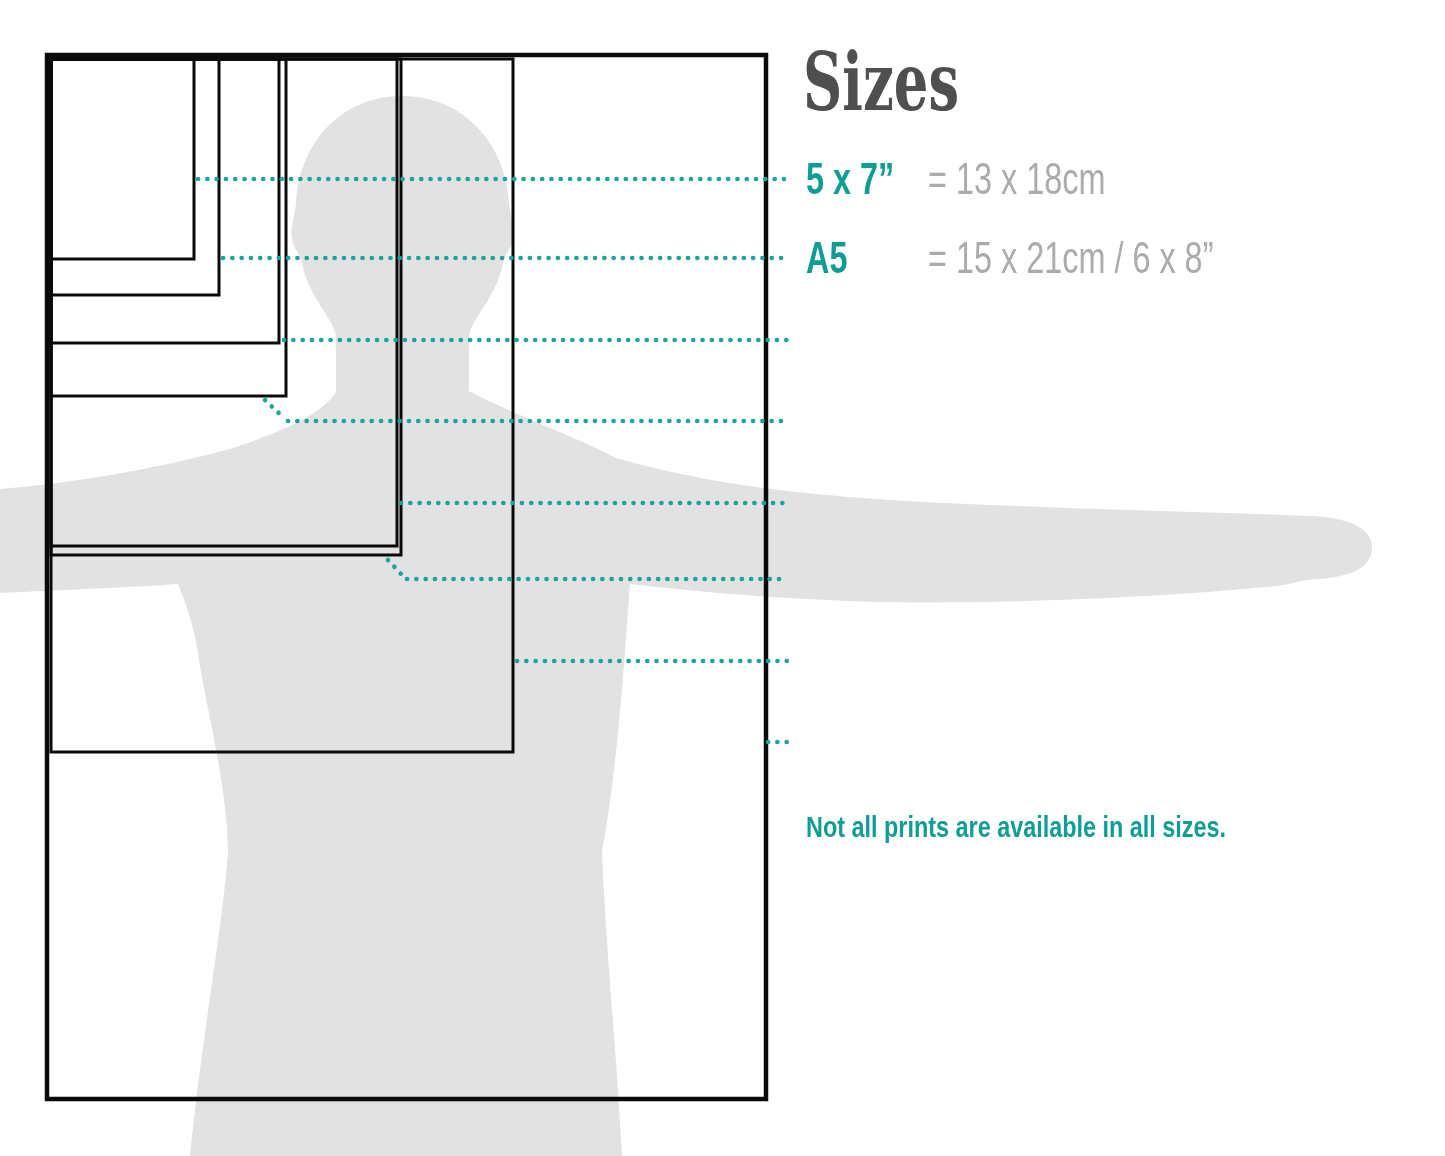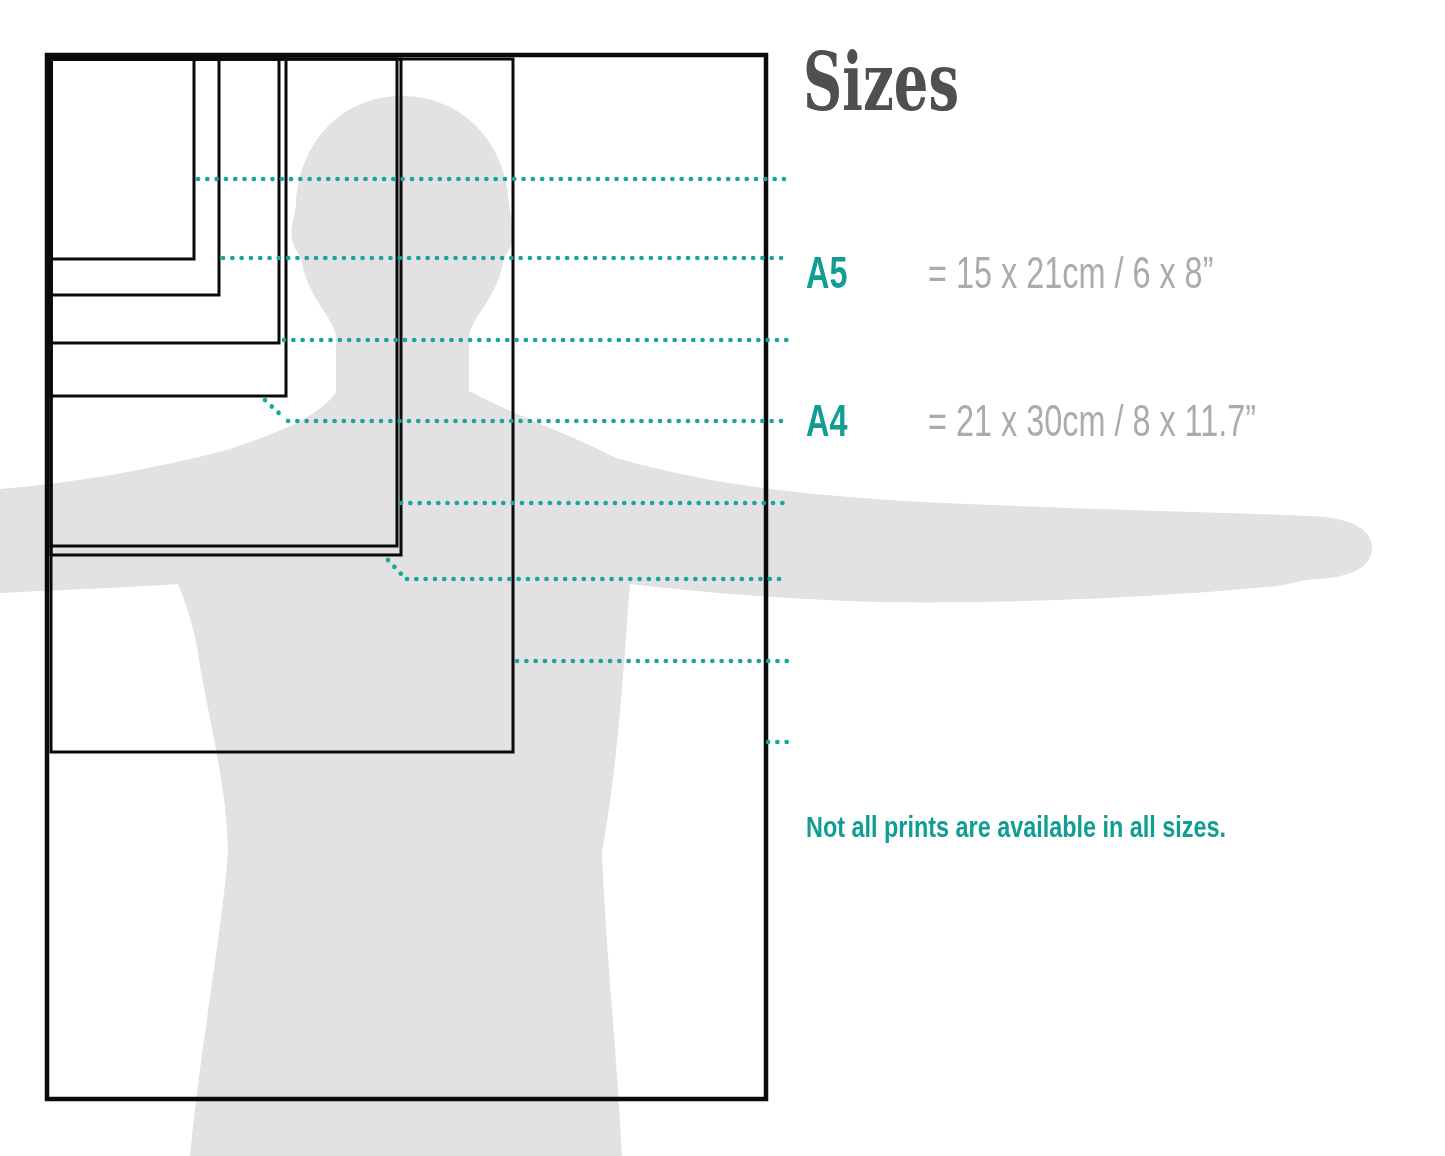--- a/index.html
+++ b/index.html
@@ -114,24 +114,24 @@
       <line x1="401" y1="503" x2="788" y2="503"></line>
       <line x1="388" y1="560" x2="403" y2="576"></line>
       <line x1="407" y1="579" x2="788" y2="579"></line>
       <line x1="517" y1="661" x2="788" y2="661"></line>
       <line x1="768" y1="742" x2="788" y2="742"></line>
     </g>
   </svg>
 
   <div class="title">Sizes</div>
 
-  <div class="size-row" style="top:248px">
+  <div class="size-row" style="top:154px">
+    <span class="lbl">5 x 7”</span>
+    <span class="val">= 13 x 18cm</span>
+  </div>
+  <div class="size-row" style="top:233px">
     <span class="lbl">A5</span>
     <span class="val">= 15 x 21cm / 6 x 8”</span>
-  </div>
-  <div class="size-row" style="top:396px">
-    <span class="lbl">A4</span>
-    <span class="val">= 21 x 30cm / 8 x 11.7”</span>
   </div>
 
   <div class="footer-note">Not all prints are available in all sizes.</div>
 
 </div>
 
 </body></html>

